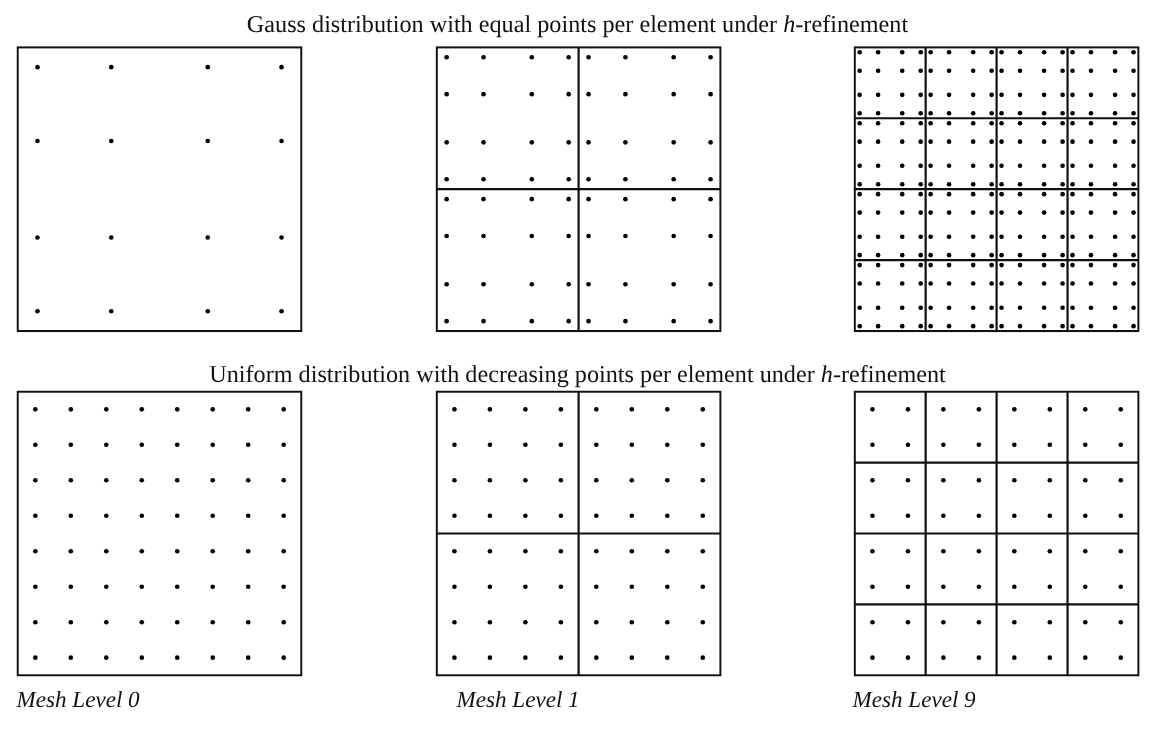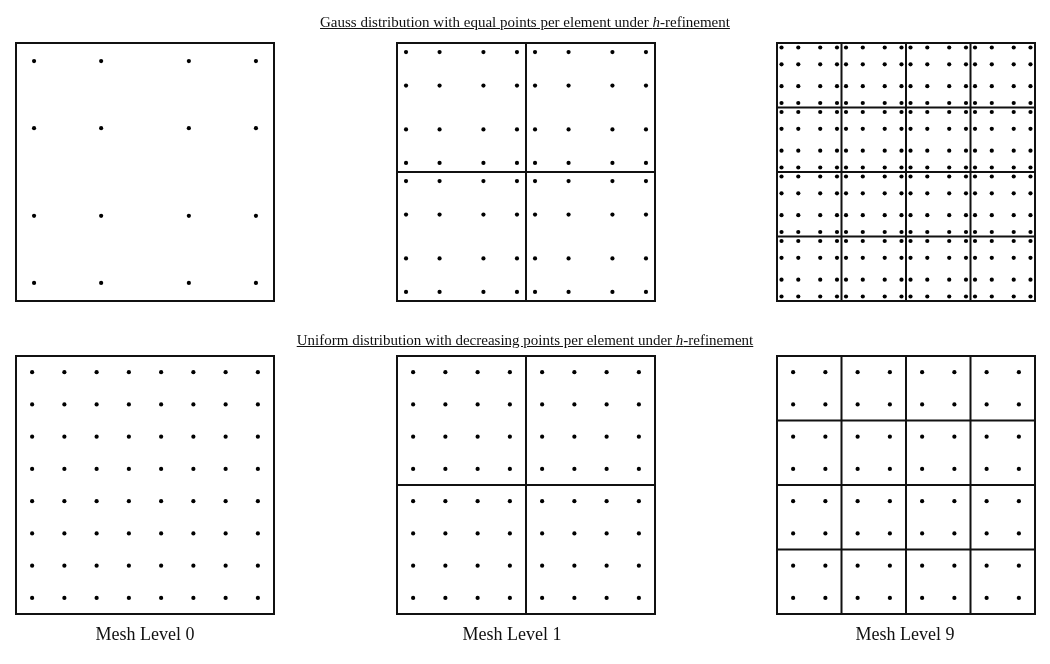--- a/index.html
+++ b/index.html
@@ -1,23 +1,23 @@
 <!DOCTYPE html>
 <html><head>
 <meta charset="utf-8">
 <style>
   html, body { margin: 0; padding: 0; background: #ffffff; }
   body { width: 1050px; height: 664px; position: relative; overflow: hidden;
          font-family: "Liberation Serif", "DejaVu Serif", serif; color: #111; }
   .title { position: absolute; left: 0; width: 1050px; text-align: center;
-           font-size: 15px; line-height: 26px; text-decoration: underline; }
+           font-size: 22px; line-height: 26px; }
   .title i { font-style: italic; }
   .panel { position: absolute; }
   .panel svg { display: block; }
-  .label { position: absolute; width: 260px; text-align: center; font-size: 18px; top: 624px; }
+  .label { position: absolute; width: 260px; font-size: 21px; top: 624px; font-style: italic; }
 </style>
 </head>
 <body>
 
 <div class="title" style="top:9px;">
   <span>Gauss distribution with equal points per element under </span><i>h</i><span>-refinement</span>
 </div>
 
 <div class="title" style="top:327px;">
   <span>Uniform distribution with decreasing points per element under </span><i>h</i><span>-refinement</span>
@@ -593,14 +593,14 @@
       <line x1="1" y1="65.5" x2="259" y2="65.5" stroke="#111111" stroke-width="2"></line>
       <line x1="130" y1="1" x2="130" y2="259" stroke="#111111" stroke-width="2"></line>
       <line x1="1" y1="130" x2="259" y2="130" stroke="#111111" stroke-width="2"></line>
       <line x1="194.5" y1="1" x2="194.5" y2="259" stroke="#111111" stroke-width="2"></line>
       <line x1="1" y1="194.5" x2="259" y2="194.5" stroke="#111111" stroke-width="2"></line>
       <rect x="1" y="1" width="258" height="258" fill="none" stroke="#111111" stroke-width="2"></rect>
     </svg>
   </div>
 
 <div class="label" style="left:15px;">Mesh Level 0</div>
-<div class="label" style="left:382px;">Mesh Level 1</div>
+<div class="label" style="left:415px;">Mesh Level 1</div>
 <div class="label" style="left:775px;">Mesh Level 9</div>
 
 </body></html>

